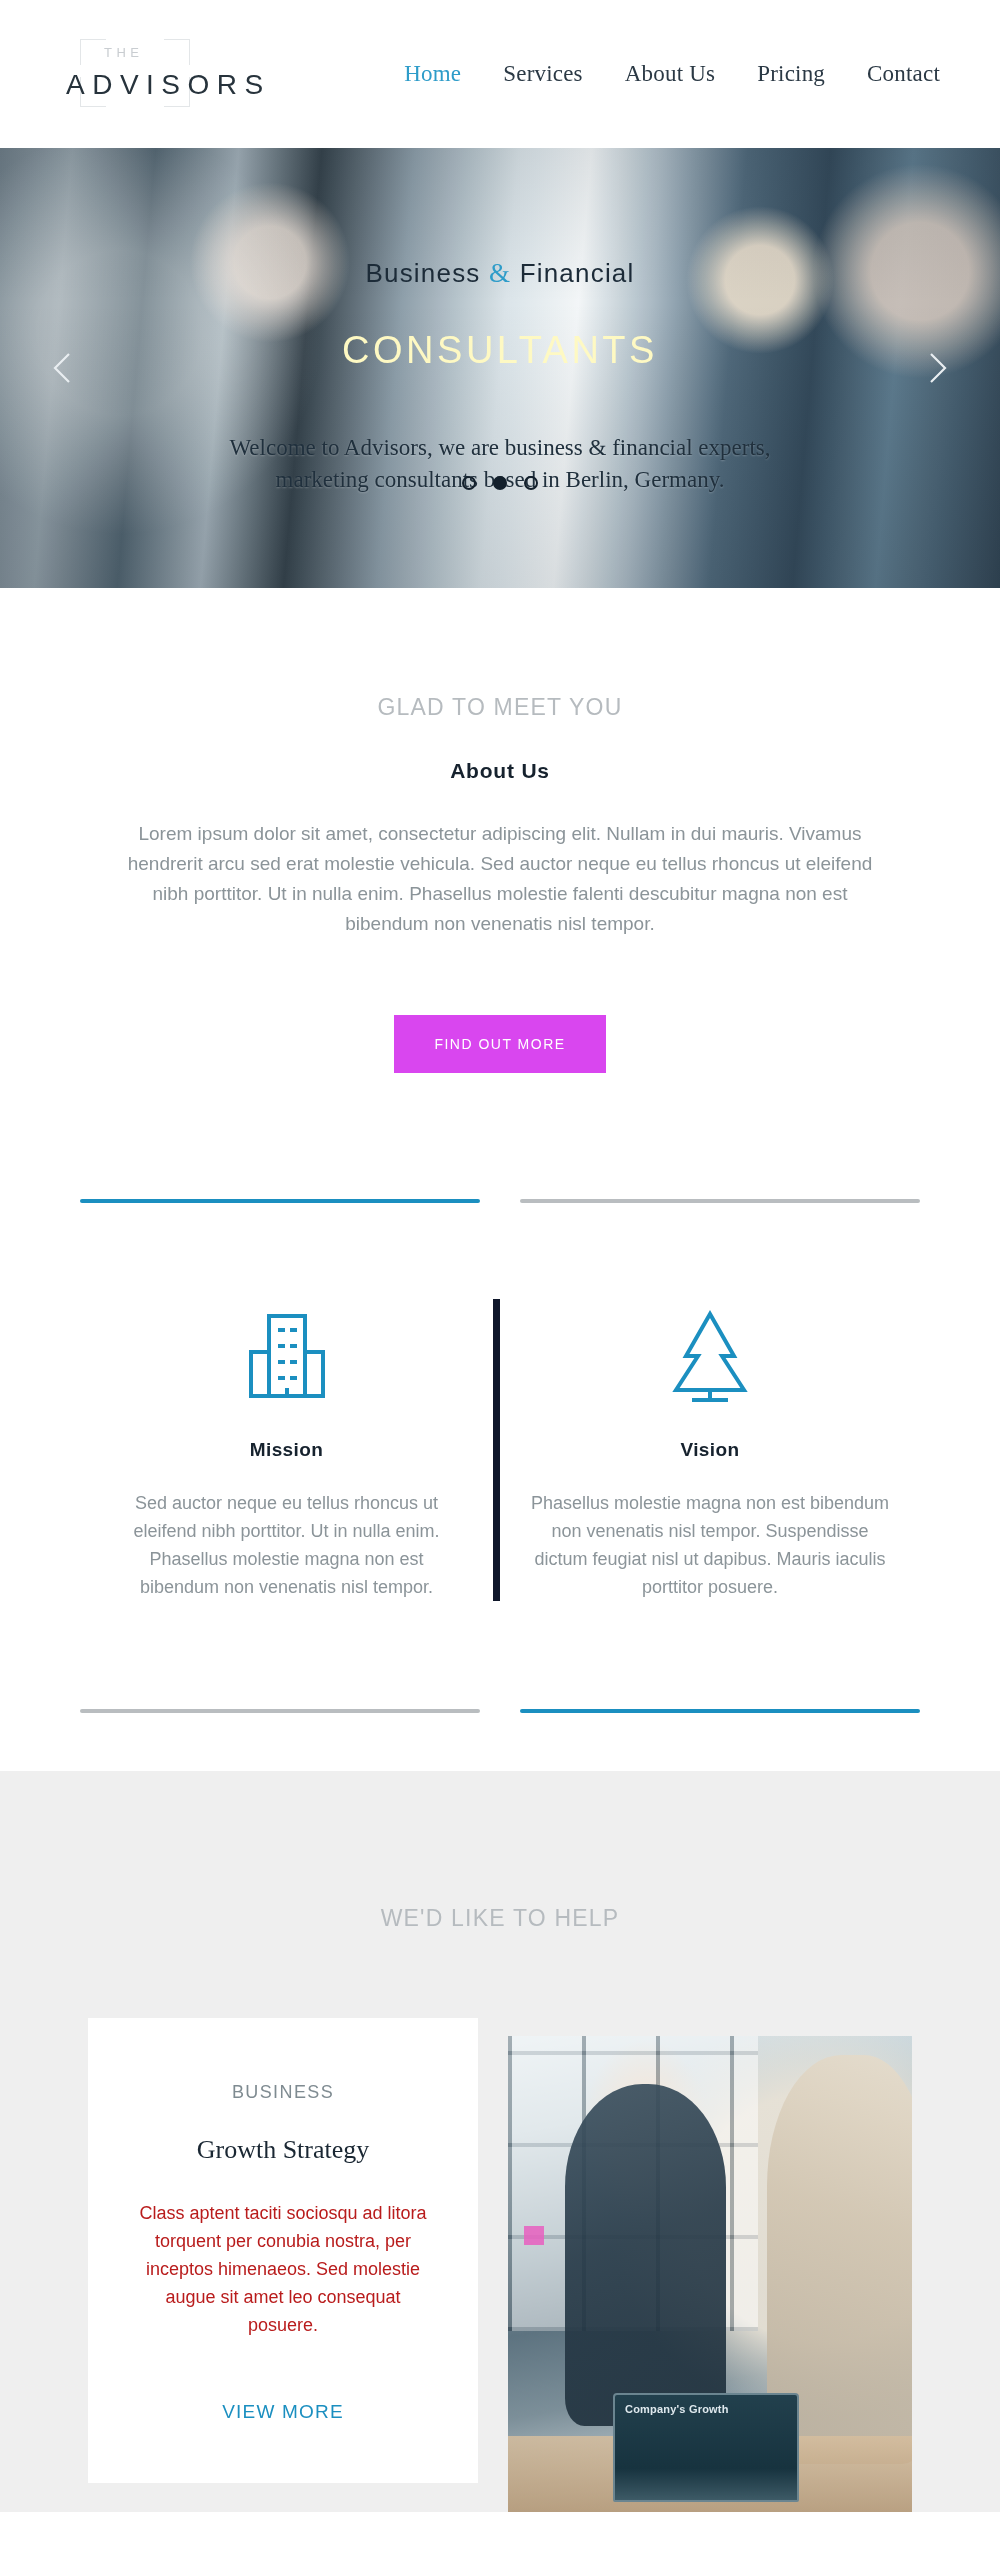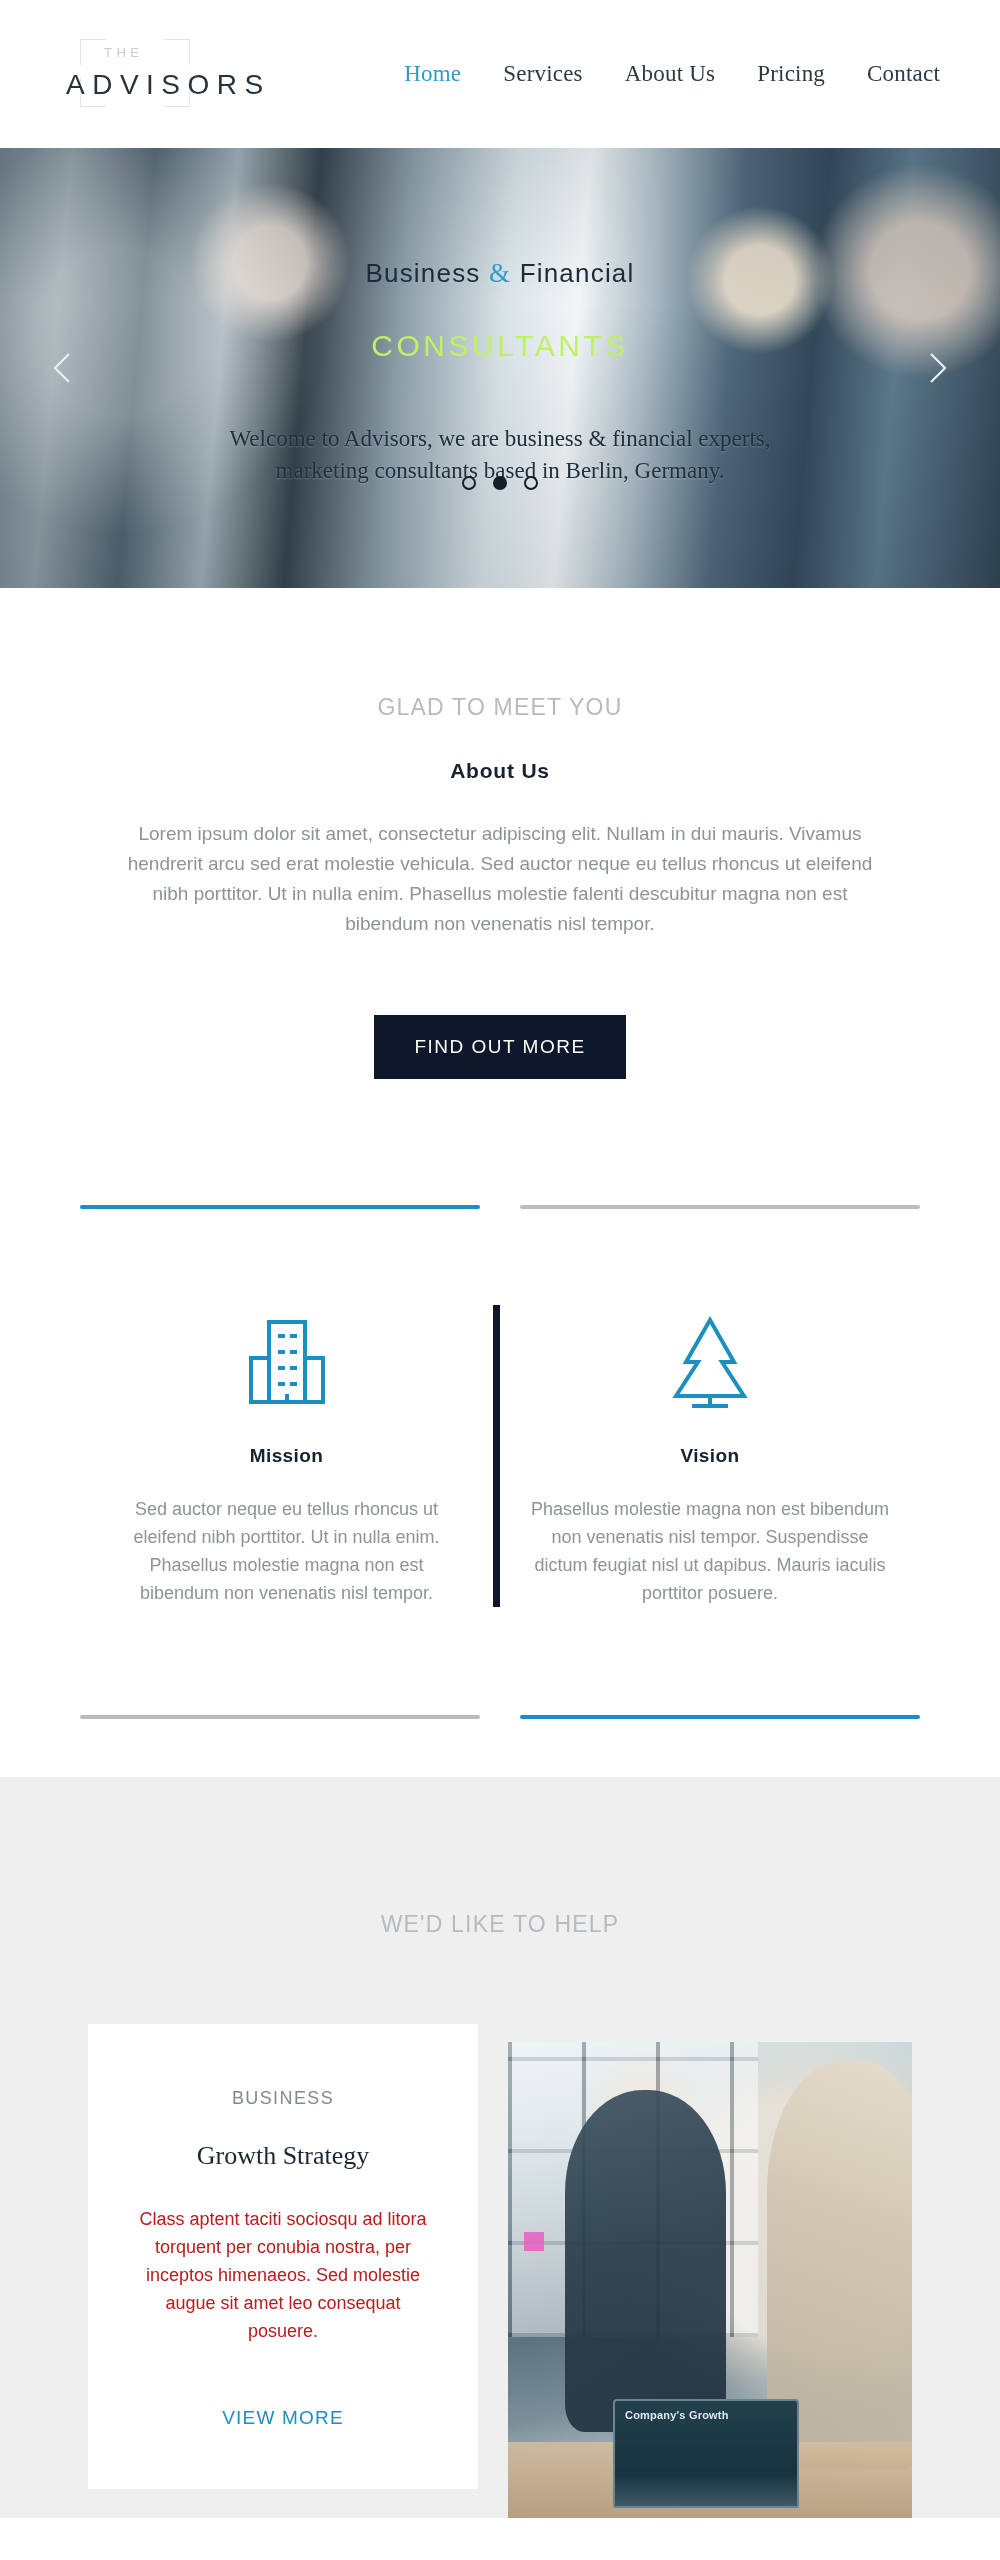--- a/index.html
+++ b/index.html
@@ -83,21 +83,21 @@
     z-index: 3;
   }
   .hero-title1 {
     font-family: "Liberation Sans", sans-serif;
     font-size: 26px; letter-spacing: 1.2px; color: #1c2b38; font-weight: 400;
   }
   .hero-title1 .amp { color: #2e9cc9; font-family: "Liberation Serif", serif; font-size: 27px; }
   .hero-title2 {
     margin-top: 40px;
     font-family: "Liberation Sans", sans-serif;
-    font-size: 30px; letter-spacing: 3.5px; color: #bef264; font-weight: 400;
+    font-size: 38px; letter-spacing: 3.5px; color: #fef9c3; font-weight: 400;
   }
   .hero-sub {
     margin-top: 60px;
     width: 560px; text-align: center;
     font-family: "Liberation Serif", serif;
     font-size: 23px; line-height: 32px; color: #20303d;
     text-shadow: 0 1px 2px rgba(255,255,255,0.25);
   }
   .hero-arrow {
     position: absolute; top: 50%; transform: translateY(-50%);
@@ -129,24 +129,24 @@
   
   .about { padding-top: 106px; padding-bottom: 0; background: #fff; }
   .about-body {
     margin: 36px auto 0;
     width: 748px; text-align: center;
     font-family: "Liberation Sans", sans-serif;
     font-size: 19px; line-height: 30px; color: #8b9499; font-weight: 400;
   }
   .btn-wrap { display: flex; justify-content: center; margin-top: 76px; }
   .btn-primary {
-    background: #0f172a; color: #ffffff; border: none;
+    background: #d946ef; color: #ffffff; border: none;
     padding: 21px 40px; cursor: pointer;
     font-family: "Liberation Sans", sans-serif;
-    font-size: 19px; letter-spacing: 1.5px;
+    font-size: 14px; letter-spacing: 1.5px;
   }
 
   
   .mv { padding-top: 126px; background: #fff; }
   .mv-rule-row { display: flex; justify-content: center; gap: 40px; }
   .rule { width: 400px; height: 4px; border-radius: 2px; }
   .rule.blue { background: #1b8fc0; }
   .rule.grey { background: #b9bdc0; }
 
   .mv-cols { display: flex; justify-content: center; margin-top: 96px; }

